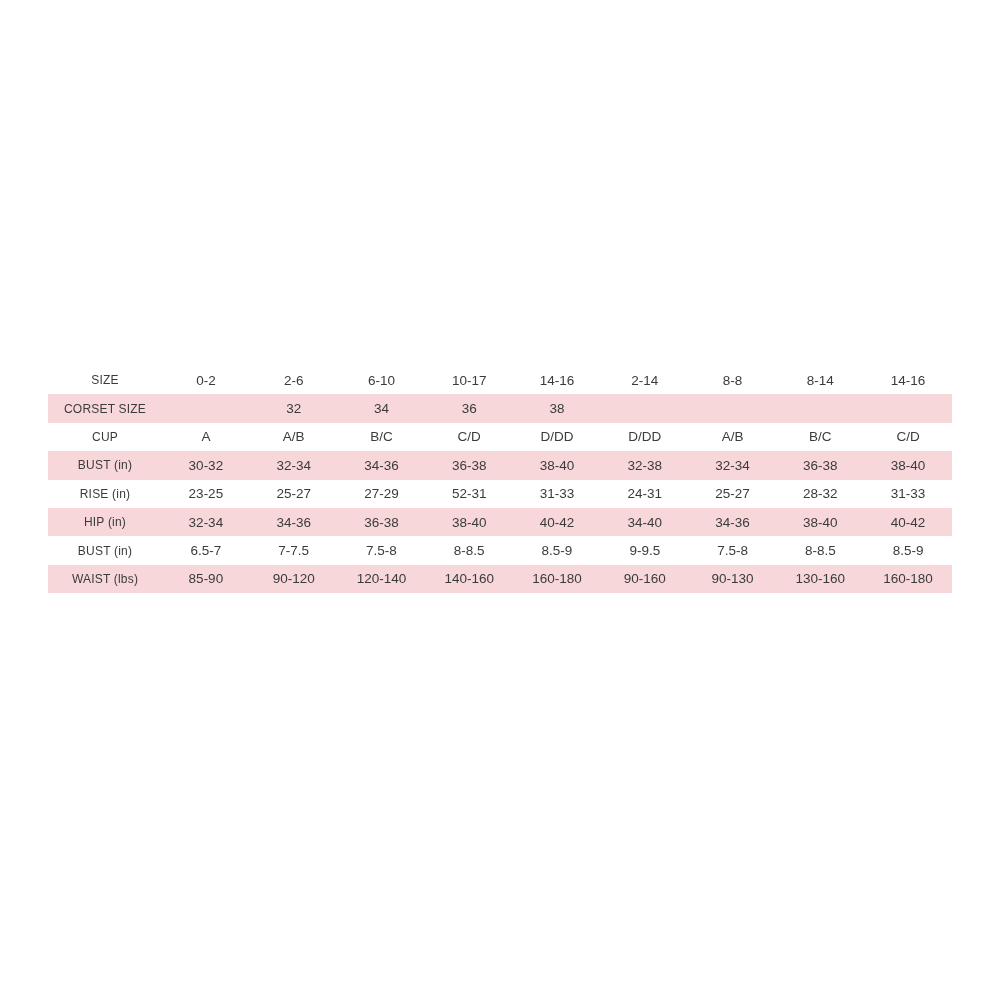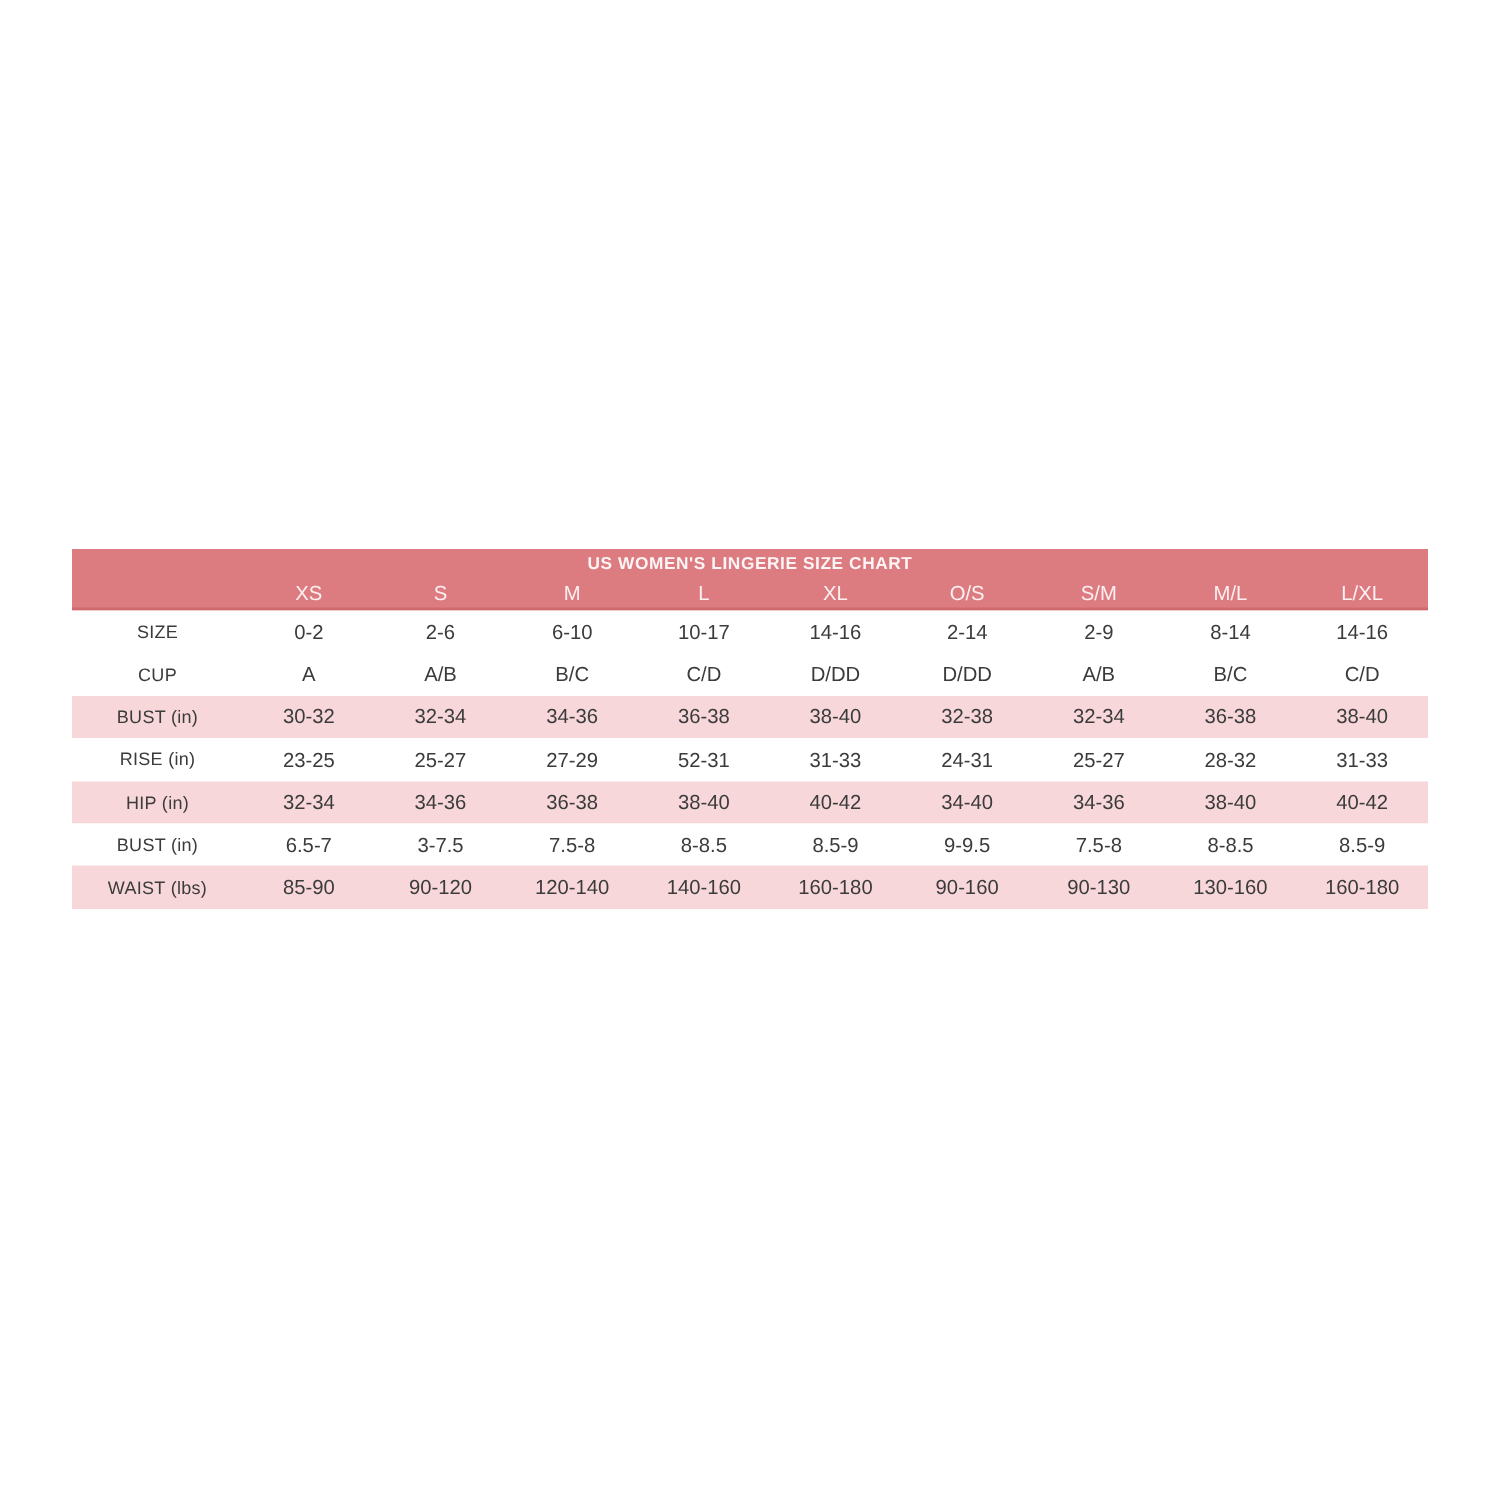--- a/index.html
+++ b/index.html
@@ -65,47 +65,44 @@
   .cell.label {
     font-size: 12px;
     letter-spacing: 0.2px;
   }
 </style>
 </head>
 <body>
 
 <div class="stage">
   <div class="size-chart">
-    <div class="header-block">
-      <div class="title-row">US WOMEN'S LINGERIE SIZE CHART</div>
-      <div class="grid-row header" id="header-row">
-          <div class="cell label"></div>
-          <div class="cell">XS</div>
-          <div class="cell">S</div>
-          <div class="cell">M</div>
-          <div class="cell">L</div>
-          <div class="cell">XL</div>
-          <div class="cell">O/S</div>
-          <div class="cell">S/M</div>
-          <div class="cell">M/L</div>
-          <div class="cell">L/XL</div>
-        </div>
-    </div>
     <div id="table-body">
         <div class="grid-row data">
           <div class="cell label">SIZE</div>
           <div class="cell">0-2</div>
           <div class="cell">2-6</div>
           <div class="cell">6-10</div>
           <div class="cell">10-17</div>
           <div class="cell">14-16</div>
           <div class="cell">2-14</div>
-          <div class="cell">2-9</div>
+          <div class="cell">8-8</div>
           <div class="cell">8-14</div>
           <div class="cell">14-16</div>
+        </div>
+        <div class="grid-row data pink">
+          <div class="cell label">CORSET SIZE</div>
+          <div class="cell"></div>
+          <div class="cell">32</div>
+          <div class="cell">34</div>
+          <div class="cell">36</div>
+          <div class="cell">38</div>
+          <div class="cell"></div>
+          <div class="cell"></div>
+          <div class="cell"></div>
+          <div class="cell"></div>
         </div>
         <div class="grid-row data">
           <div class="cell label">CUP</div>
           <div class="cell">A</div>
           <div class="cell">A/B</div>
           <div class="cell">B/C</div>
           <div class="cell">C/D</div>
           <div class="cell">D/DD</div>
           <div class="cell">D/DD</div>
           <div class="cell">A/B</div>
@@ -144,21 +141,21 @@
           <div class="cell">38-40</div>
           <div class="cell">40-42</div>
           <div class="cell">34-40</div>
           <div class="cell">34-36</div>
           <div class="cell">38-40</div>
           <div class="cell">40-42</div>
         </div>
         <div class="grid-row data">
           <div class="cell label">BUST (in)</div>
           <div class="cell">6.5-7</div>
-          <div class="cell">3-7.5</div>
+          <div class="cell">7-7.5</div>
           <div class="cell">7.5-8</div>
           <div class="cell">8-8.5</div>
           <div class="cell">8.5-9</div>
           <div class="cell">9-9.5</div>
           <div class="cell">7.5-8</div>
           <div class="cell">8-8.5</div>
           <div class="cell">8.5-9</div>
         </div>
         <div class="grid-row data pink">
           <div class="cell label">WAIST (lbs)</div>

